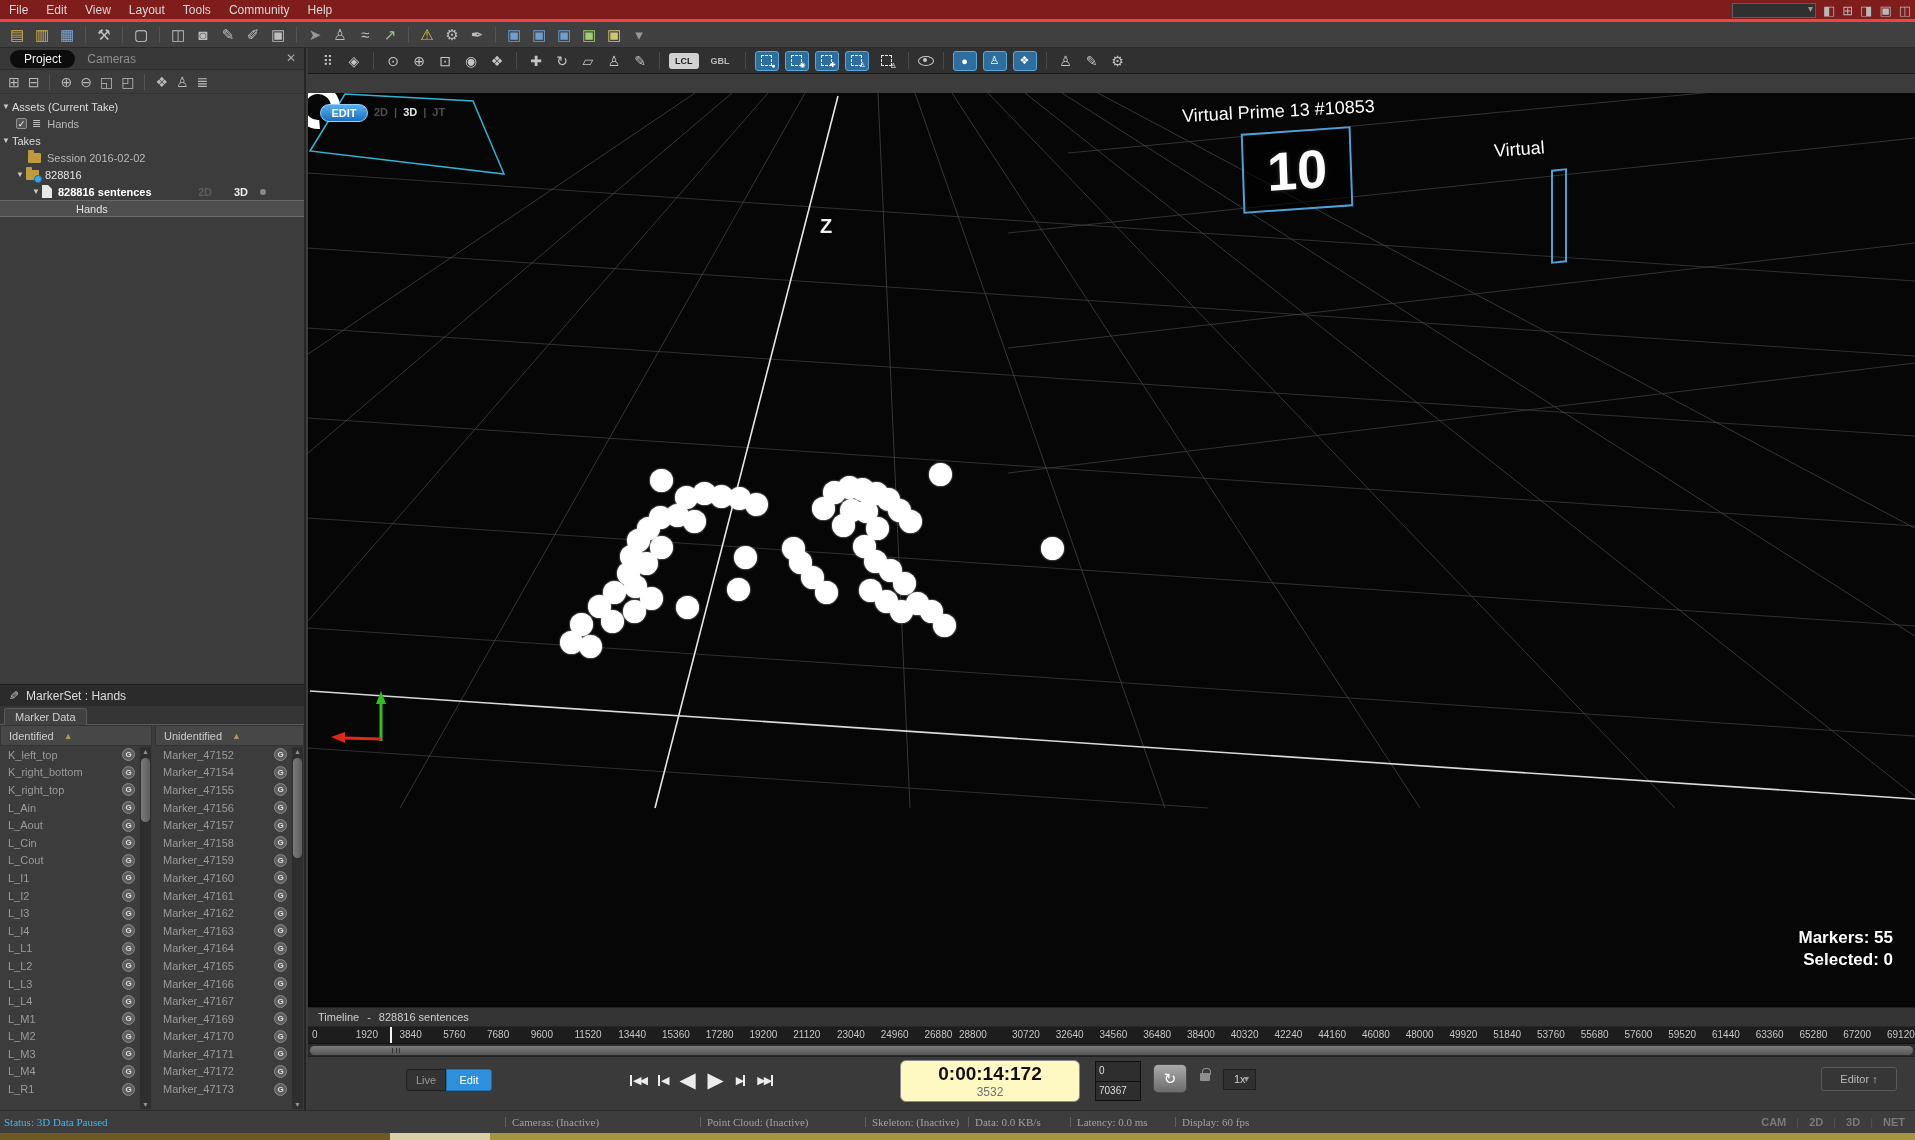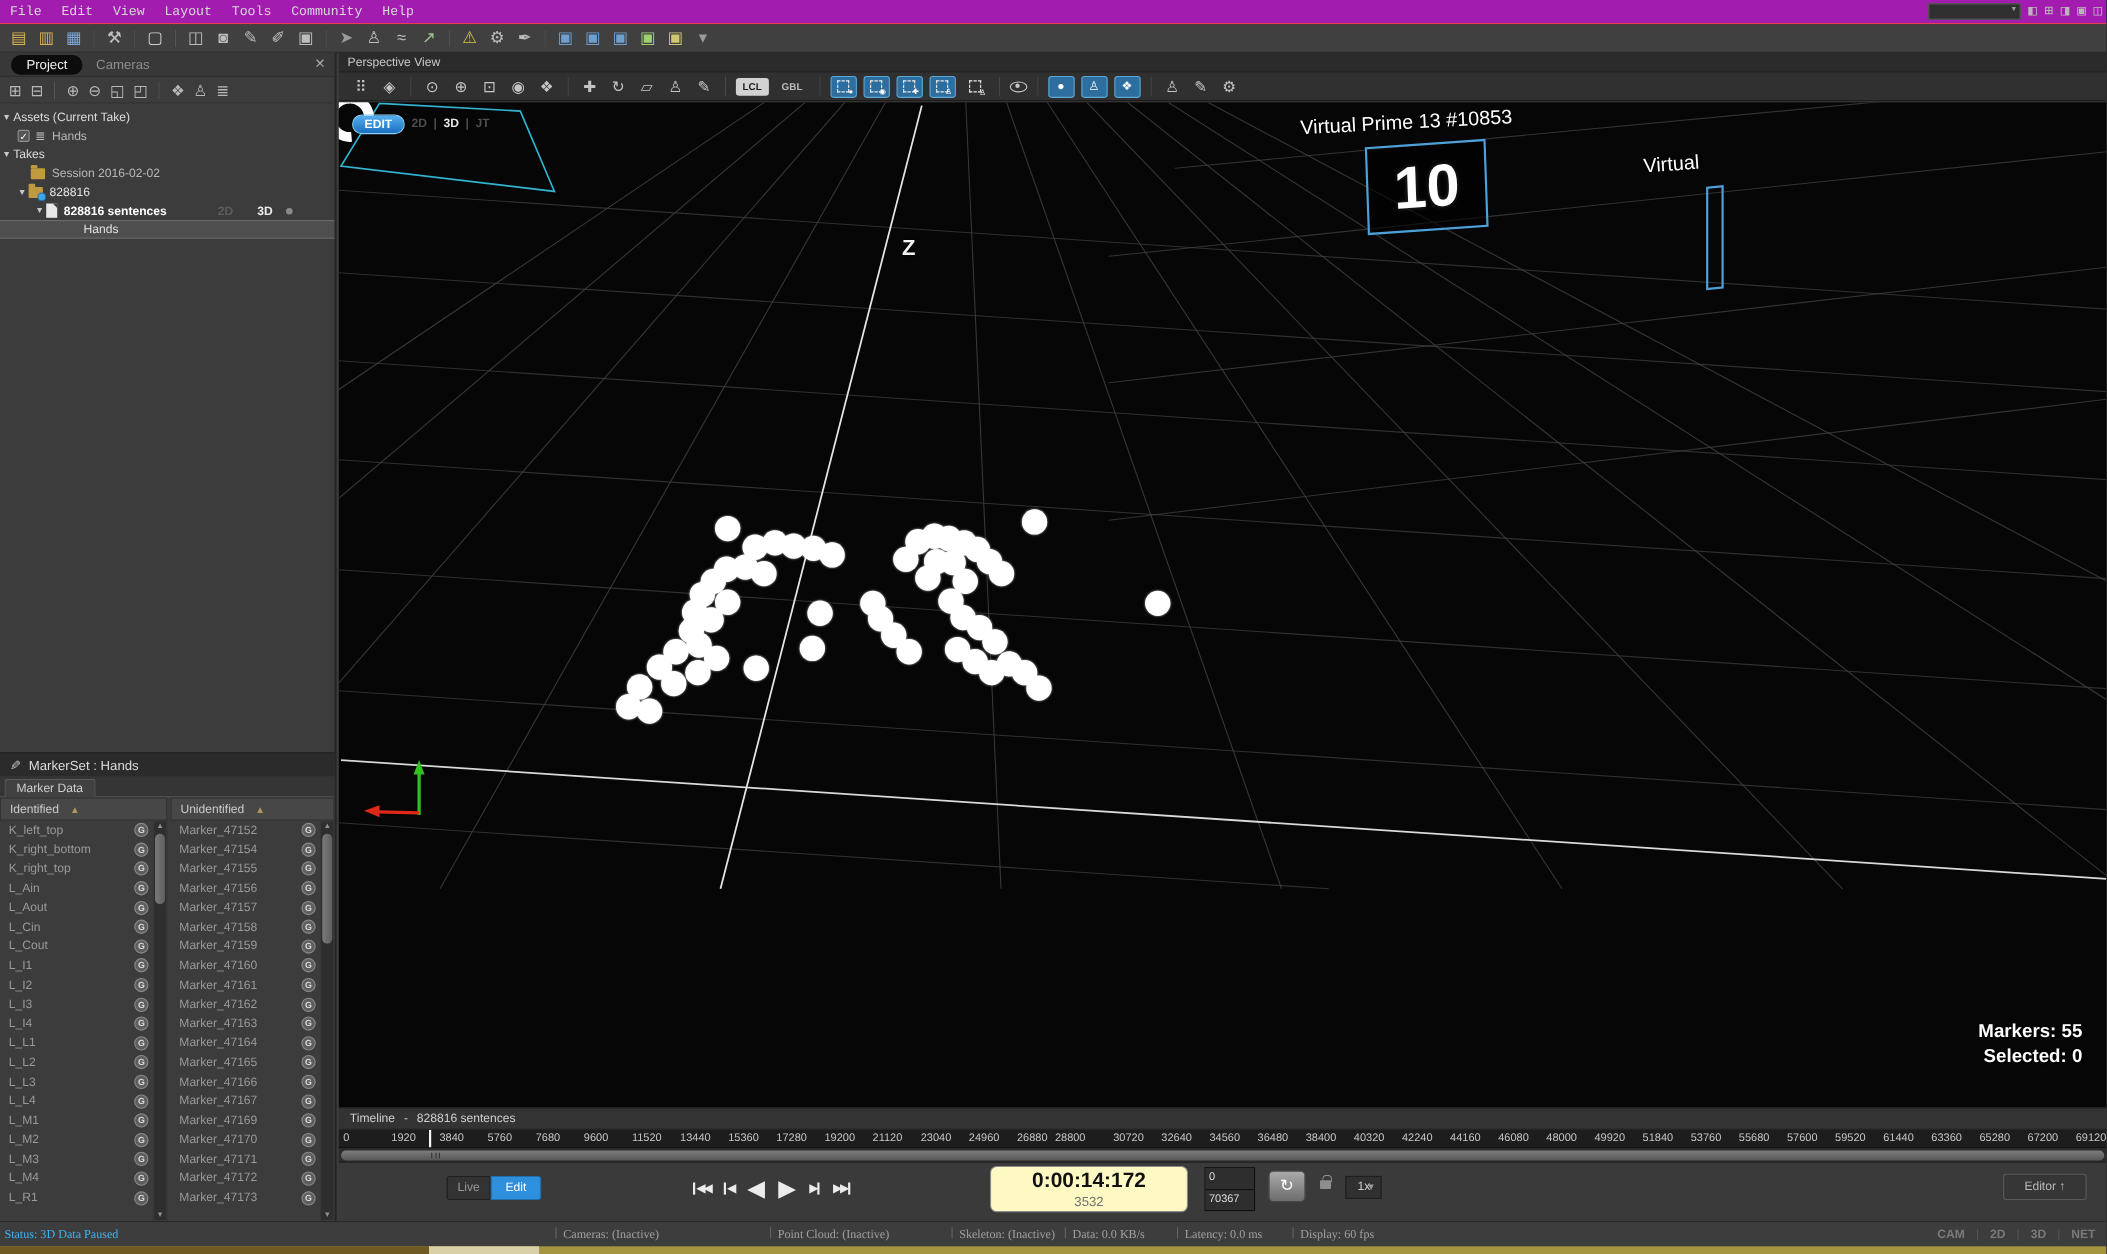--- a/index.html
+++ b/index.html
@@ -1,19 +1,19 @@
 <!DOCTYPE html>
 <html><head>
 <meta charset="utf-8">
 <style>
 * { margin:0; padding:0; box-sizing:border-box; }
 html,body { width:1915px; height:1140px; background:#3c3c3c; font-family:"Liberation Sans",sans-serif; overflow:hidden; position:relative; color:#ddd; }
 
 
-#menubar { position:absolute; left:0; top:0; width:1915px; height:22px; background:#a21caf; border-bottom:1px solid #ef4444; display:flex; align-items:center; font-size:12px; color:#d8d8d8;font-family:Liberation Mono, monospace; }
+#menubar { position:absolute; left:0; top:0; width:1915px; height:22px; background:#7f1d1d; border-bottom:3px solid #ef4444; display:flex; align-items:center; font-size:12px; color:#d8d8d8; }
 .menu-item { padding:3px 9px; cursor:default; }
 #menu-right { position:absolute; right:4px; top:3px; display:flex; align-items:center; gap:7px; }
 #workspace-combo { width:84px; height:15px; background:#303030; border:1px solid #5c5c5c; position:relative; }
 #workspace-combo:after { content:"▾"; position:absolute; right:2px; top:-1px; font-size:10px; color:#999; }
 .mini-icon { font-size:13px; color:#b8b8b8; line-height:15px; }
 
 
 #main-toolbar { position:absolute; left:0; top:22px; width:1915px; height:26px; background:#404040; border-bottom:1px solid #2a2a2a; display:flex; align-items:center; padding-left:8px; gap:7px; }
 .tool-icon { font-size:15px; line-height:18px; width:18px; text-align:center; cursor:default; }
 .tool-sep { width:1px; height:16px; background:#2a2a2a; border-right:1px solid #555; margin:0 2px; }
@@ -436,23 +436,20 @@
       </div>
     <div class="vtrack">
       <span class="varrow" style="top:1px;">▲</span>
       <div class="vhandle" style="top:11px;height:100px;"></div>
       <span class="varrow" style="bottom:1px;">▼</span>
     </div>
   </div>
 </div>
 
 <div id="viewport">
-  <div id="vp-header">
-    <span>Perspective View</span>
-  </div>
   <div id="vp-toolbar">
       <span class="vt-icon">⠿</span>
       <span class="vt-icon">◈</span>
       <span class="vt-sep"></span>
       <span class="vt-icon">⊙</span>
       <span class="vt-icon">⊕</span>
       <span class="vt-icon">⊡</span>
       <span class="vt-icon">◉</span>
       <span class="vt-icon">❖</span>
       <span class="vt-sep"></span>

